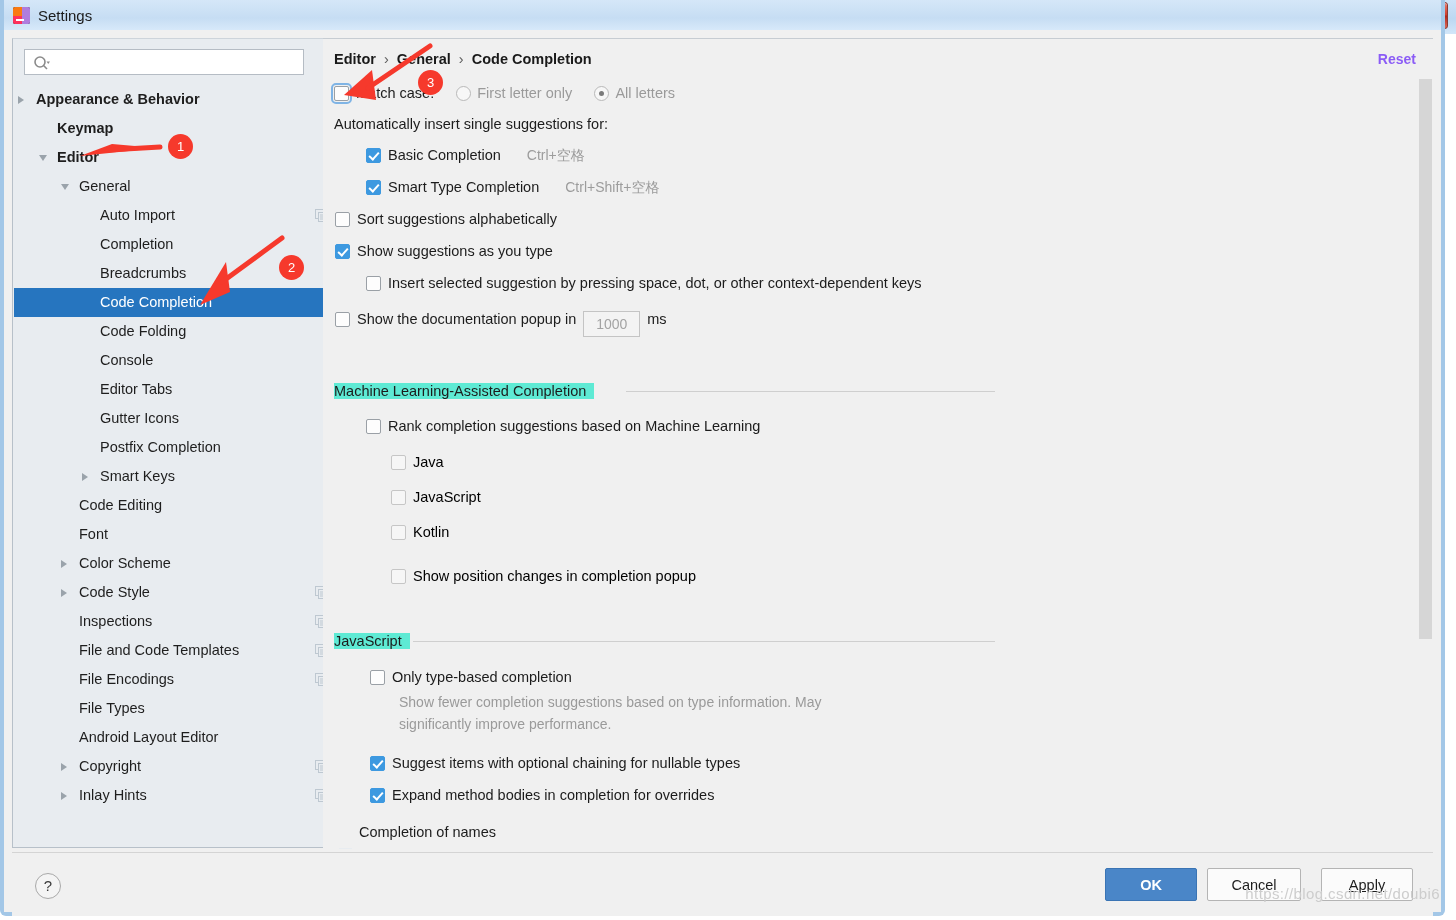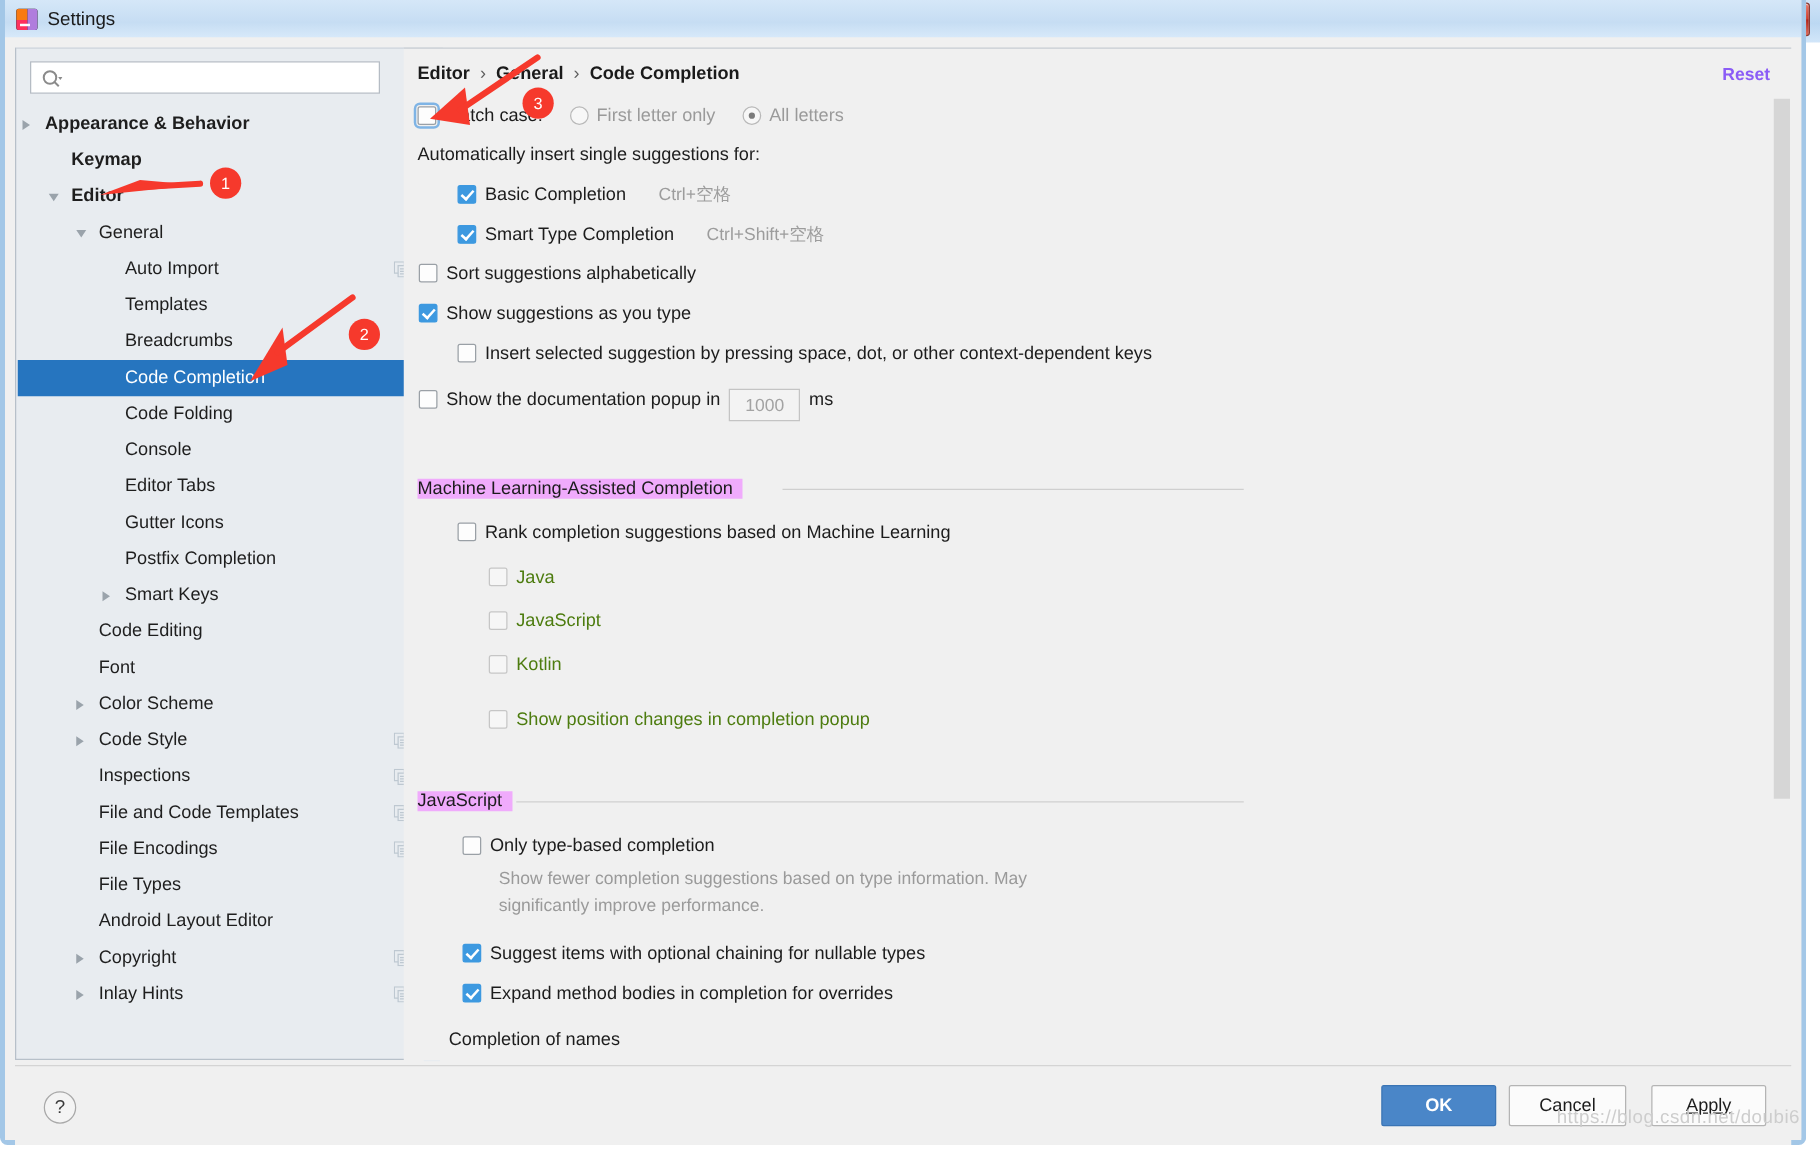--- a/index.html
+++ b/index.html
@@ -161,21 +161,21 @@
     position: absolute; right: 1px; top: 40px; width: 13px; bottom: 1px;
     background: #f0f0f0;
   }
   .content-thumb {
     position: absolute; left: 0; top: 0; width: 13px; height: 560px;
     background: #d6d6d6;
   }
 
   .row { position: absolute; white-space: nowrap; font-size: 14.5px; color: #1c1c1c; }
   .dim { color: #9a9a9a; }
-  .gray { color: #4d7c0f; text-align: center; }
+  .gray { color: #000000; text-align: center; }
   .hint { color: #9a9a9a; font-size: 14px; }
 
   
   .cb {
     display: inline-block; vertical-align: -3px;
     width: 15px; height: 15px; border: 1px solid #9aa0a6;
     background: #fdfdfd; border-radius: 2px; position: relative;
     margin-right: 7px;
   }
   .cb.on { background: #3d99e0; border-color: #3d99e0; }
@@ -194,21 +194,21 @@
     width: 15px; height: 15px; border: 1px solid #b9b9b9;
     border-radius: 50%; background: #f7f7f7; position: relative;
     margin-right: 6px;
   }
   .rb.on:after {
     content: ""; position: absolute; left: 4px; top: 4px;
     width: 5px; height: 5px; border-radius: 50%; background: #7b7b7b;
   }
   .shortcut { color: #9c9c9c; padding-left: 26px; font-size: 14px; }
 
-  .group-title { position: absolute; font-size: 14.5px; color: #1c1c1c; background: #f0abfc; padding-right: 8px; }
+  .group-title { position: absolute; font-size: 14.5px; color: #1c1c1c; background: #5eead4; padding-right: 8px; }
   .group-rule { position: absolute; height: 1px; background: #cfcfcf; }
 
   .spin {
     display: inline-block; vertical-align: -5px;
     width: 57px; height: 26px; border: 1px solid #c4c4c4;
     background: #f3f3f3; color: #a3a3a3; font-size: 14px;
     text-align: center; line-height: 24px; margin: 0 7px;
   }
 
   
@@ -310,21 +310,21 @@
             <span class="label" style="left: 86px;">Auto Import</span>
             <svg viewBox="0 0 13 13" class="copyico">
               <rect x="0.5" y="0.5" width="8" height="9" fill="#e8ecf0" stroke="#a8b6c2"></rect>
               <rect x="3.5" y="3.5" width="8" height="9" fill="#e8ecf0" stroke="#a8b6c2"></rect>
               <line x1="5" y1="6" x2="10" y2="6" stroke="#a8b6c2"></line>
               <line x1="5" y1="8" x2="10" y2="8" stroke="#a8b6c2"></line>
               <line x1="5" y1="10" x2="10" y2="10" stroke="#a8b6c2"></line>
             </svg>
           </div>
           <div class="tnode">
-            <span class="label" style="left: 86px;">Templates</span>
+            <span class="label" style="left: 86px;">Completion</span>
           </div>
           <div class="tnode">
             <span class="label" style="left: 86px;">Breadcrumbs</span>
           </div>
           <div class="tnode sel">
             <span class="label" style="left: 86px;">Code Completion</span>
           </div>
           <div class="tnode">
             <span class="label" style="left: 86px;">Code Folding</span>
           </div>

